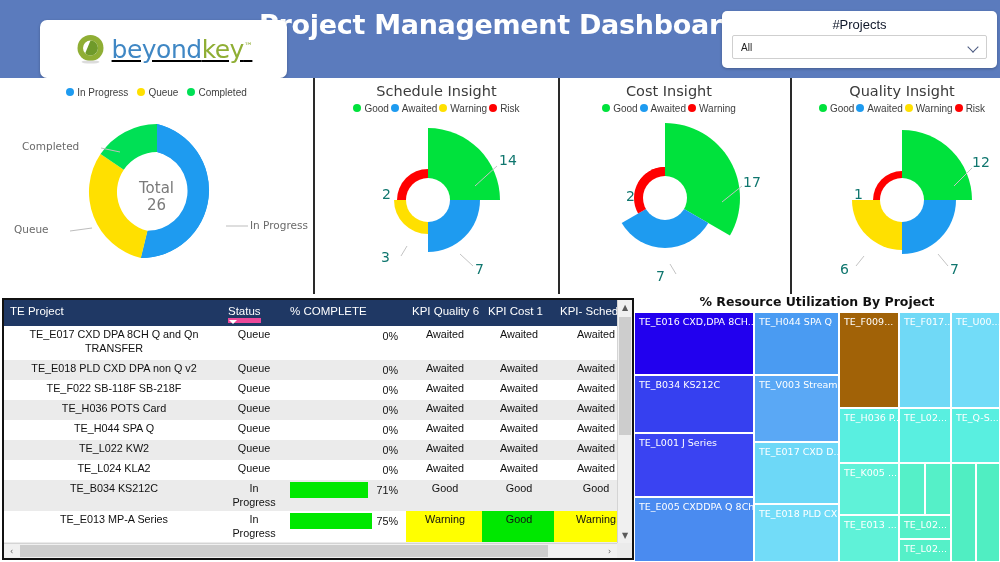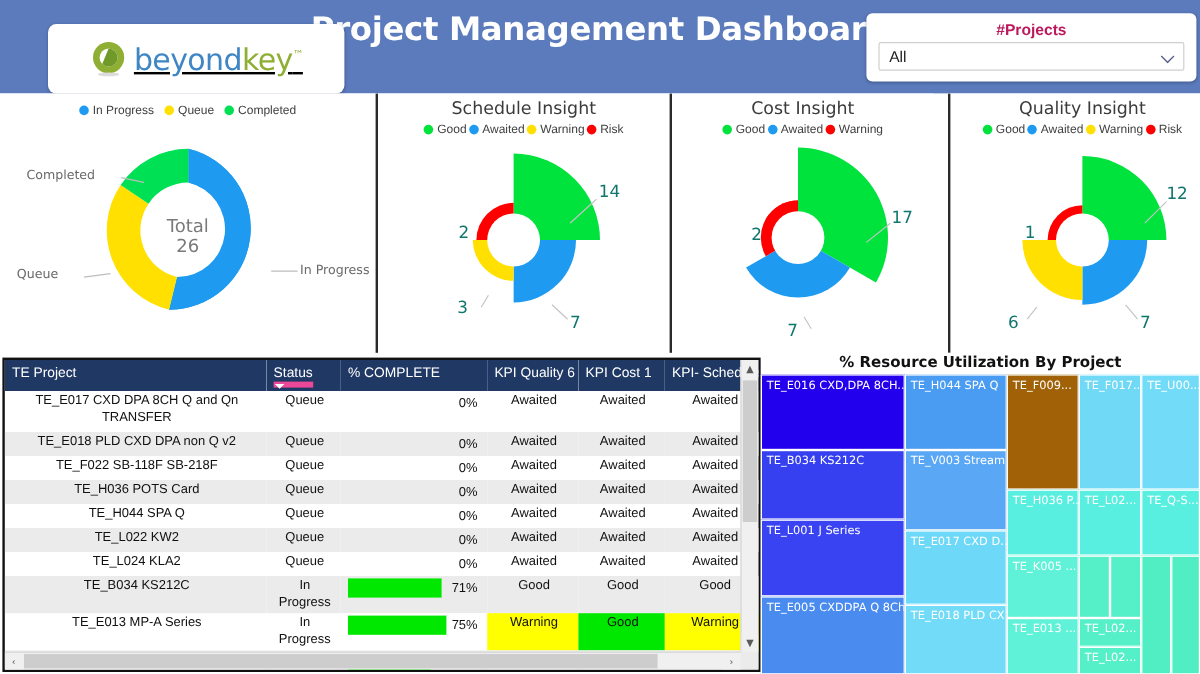--- a/index.html
+++ b/index.html
@@ -41,30 +41,29 @@
     font-family: "DejaVu Sans", sans-serif;
   }
 
   .slicer-card {
     position: absolute; left: 722px; top: 11px; width: 275px; height: 57px;
     background: #ffffff; border-radius: 5px;
     box-shadow: 0 1px 3px rgba(0,0,0,.25);
     padding: 5px 10px 6px 10px;
   }
   .slicer-title {
-    text-align: center; color: #be185d; font-size: 13px; height: 19px;
+    text-align: center; color: #0f172a; font-size: 13px; height: 19px;
     line-height: 17px;
-    font-weight: bold;
   }
   .slicer-box {
     height: 24px; border: 1px solid #cfcfcf; border-radius: 2px;
     display: flex; align-items: center; justify-content: space-between;
     padding: 0 7px 0 8px; background: #fff;
   }
-  .slicer-val { font-size: 13px; color: #222; text-align: right; }
+  .slicer-val { font-size: 10px; color: #222; text-align: right; }
   .chev { width: 11px; height: 11px; position: relative; }
   .chev::before {
     content: ""; position: absolute; left: 1px; top: 1px;
     width: 7px; height: 7px;
     border-right: 1.4px solid #4b5a80; border-bottom: 1.4px solid #4b5a80;
     transform: rotate(45deg);
   }
 
   
   .charts-row {

